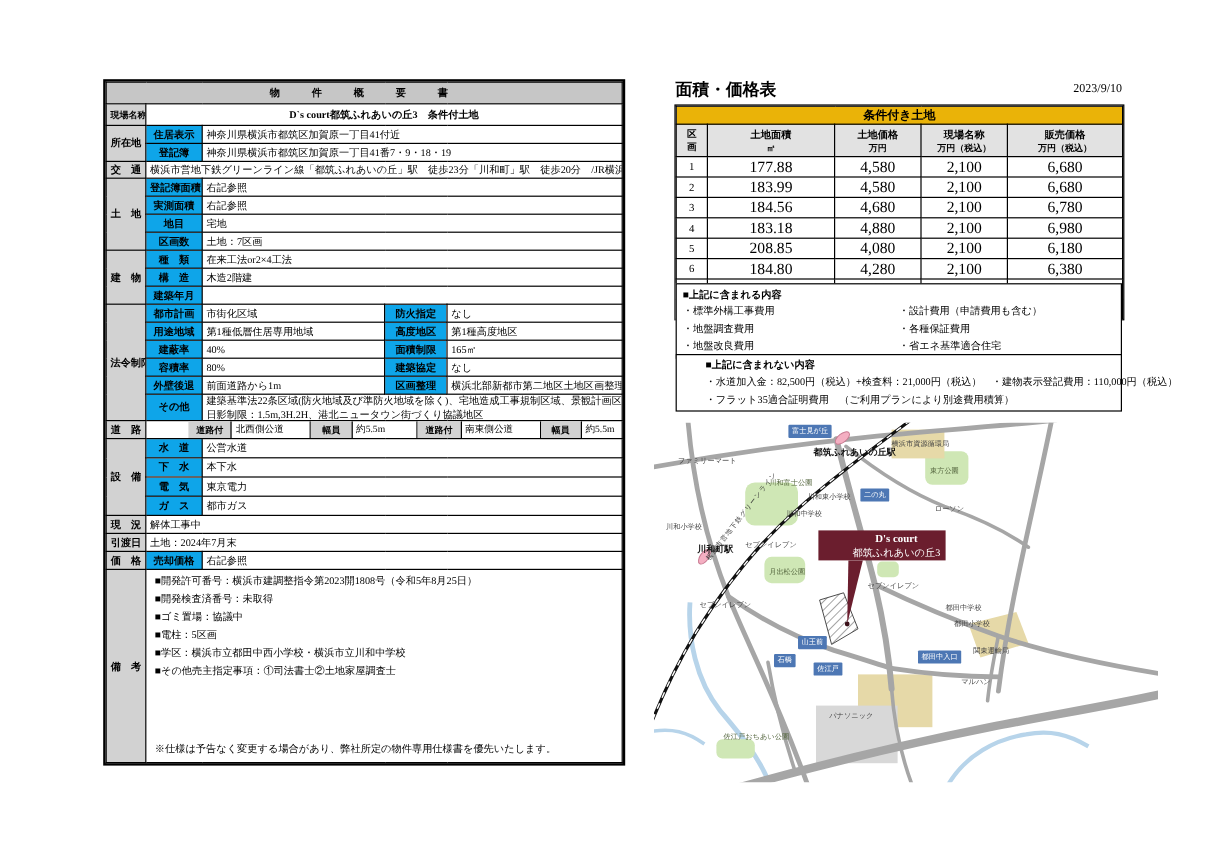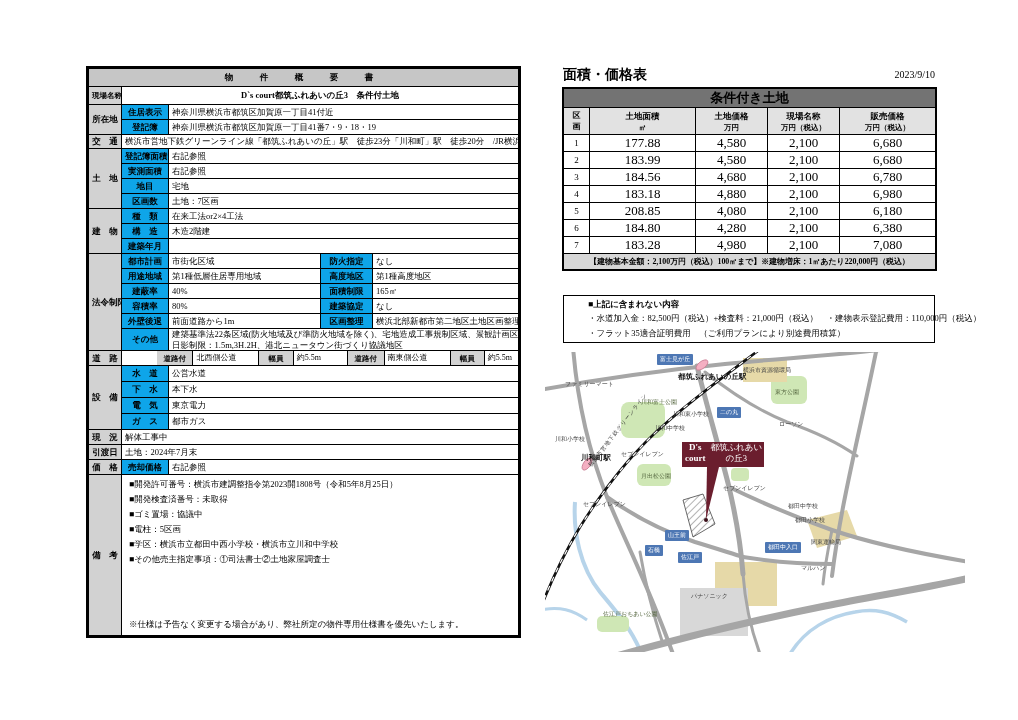--- a/index.html
+++ b/index.html
@@ -31,21 +31,21 @@
   .remarks-inner .rline{font-size:8.5px;line-height:15px;white-space:nowrap;}
   .remarks-note{margin-top:auto;font-size:8.5px;line-height:14px;padding-bottom:2px;}
 
   
   .r-head{position:absolute;left:563px;top:66px;width:372px;height:20px;}
   .r-title{position:absolute;left:0;top:0;font-size:14px;font-weight:bold;}
   .r-date{position:absolute;right:0;top:3px;font-size:10px;}
   table.price{position:absolute;left:563px;top:88px;width:372px;border-collapse:collapse;
               table-layout:fixed;outline:1.5px solid #000;}
   table.price td,table.price th{border:1px solid #000;text-align:center;padding:0;}
-  .band{background:#737373;font-weight:bold;font-size:13px;height:14px;}
+  .band{background:#eab308;font-weight:bold;font-size:10px;height:14px;}
   th.colh{background:#e2e2e2;font-weight:bold;height:26px;vertical-align:middle;}
   th.colh .cn{font-size:8.5px;line-height:12px;}
   th.colh .cu{font-size:7.5px;font-weight:bold;line-height:11px;}
   th.ph-ku div{font-size:8px;line-height:11px;}
   td.c-ku{font-size:9px;height:13px;}
   td.c-num{font-size:13px;height:13px;font-family:"Liberation Serif","DejaVu Serif",serif;}
   td.note-row{background:#d7d7d7;font-weight:bold;font-size:7.9px;height:15px;white-space:nowrap;overflow:hidden;}
   .infobox{position:absolute;left:563px;width:372px;background:#fff;border:1.5px solid #000;
            box-sizing:border-box;padding:2px 5px;}
   .infobox .ib-title{font-size:8.5px;font-weight:bold;line-height:13px;}
@@ -59,21 +59,21 @@
   #map-labels{position:absolute;left:0;top:0;width:100%;height:100%;}
   .ml{position:absolute;white-space:nowrap;font-family:"Liberation Sans","DejaVu Sans",sans-serif;}
   .ml-place{font-size:6px;color:#444;}
   .ml-park{font-size:6px;color:#55663f;}
   .ml-station{font-size:7.5px;font-weight:bold;color:#111;}
   .ml-badge{font-size:6px;color:#fff;background:#4d77b4;padding:1px 3px;border-radius:1px;}
   .rail-label{position:absolute;left:42px;top:112px;font-size:5.5px;color:#333;
               transform:rotate(-52deg);transform-origin:left top;letter-spacing:1px;
               font-family:"Liberation Sans","DejaVu Sans",sans-serif;}
   #callout{position:absolute;left:137px;top:90px;width:82px;height:25px;background:#6b1e2e;
-           color:#fff;text-align:center;display:flex;flex-direction:row;justify-content:center;}
+           color:#fff;text-align:center;display:flex;flex-direction:column;justify-content:center;padding-left:24px;}
   #callout .c1{font-size:9px;line-height:11px;font-weight:bold;}
   #callout .c2{font-size:8.5px;line-height:11px;}
 </style>
 </head>
 <body>
 
 <div id="page">
 
   <table class="doc">
     <colgroup>
@@ -327,20 +327,35 @@
           <td class="c-num">7,080</td>
         </tr>
       </tbody>
     <tbody>
         <tr>
           <td class="note-row" colspan="5">【建物基本金額：2,100万円（税込）100㎡まで】※建物増床：1㎡あたり220,000円（税込）</td>
         </tr>
   </tbody>
     </table>
 
+  <div class="infobox" style="top:236px;">
+    <div class="ib-title">■上記に含まれる内容</div>
+    <div class="ib-cols">
+      <div class="ib-col">
+          <div class="list-line">・標準外構工事費用</div>
+          <div class="list-line">・地盤調査費用</div>
+          <div class="list-line">・地盤改良費用</div>
+        </div>
+      <div class="ib-col">
+          <div class="list-line">・設計費用（申請費用も含む）</div>
+          <div class="list-line">・各種保証費用</div>
+          <div class="list-line">・省エネ基準適合住宅</div>
+        </div>
+    </div>
+  </div>
 
   <div class="infobox" style="top:295px;padding-left:24px;">
     <div class="ib-title">■上記に含まれない内容</div>
     <div>
         <div class="list-line">・水道加入金：82,500円（税込）+検査料：21,000円（税込）　・建物表示登記費用：110,000円（税込）</div>
         <div class="list-line">・フラット35適合証明費用　（ご利用プランにより別途費用積算）</div>
       </div>
   </div>
 
   <div id="map">

